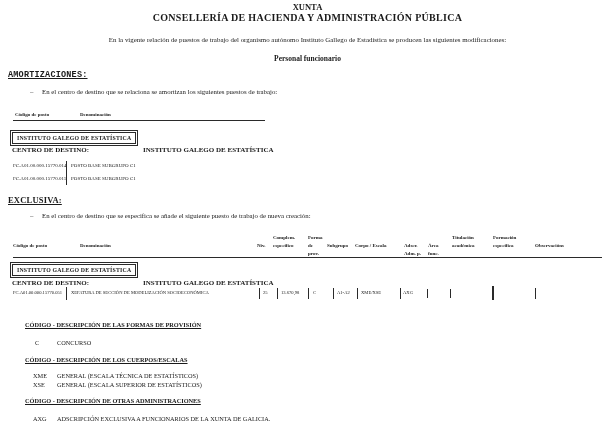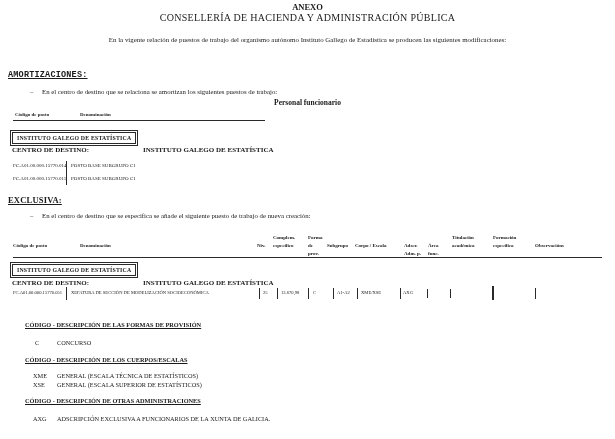--- a/index.html
+++ b/index.html
@@ -6,42 +6,42 @@
   .page {
     position:relative; width:615px; height:439px; background:#ffffff;
     color:#1a1a1a; font-family:"Liberation Serif", serif; overflow:hidden;
     margin:0 auto;
   }
   .abs { position:absolute; white-space:nowrap; }
   .center { left:0; right:0; text-align:center; }
   .hline { position:absolute; height:1px; background:#2a2a2a; }
   .vline { position:absolute; width:1px; background:#2a2a2a; }
   .title1 { top:2px; font-size:8.5px; font-weight:bold; }
-  .title2 { top:12px; font-size:10px; font-weight:normal; letter-spacing:0.3px; }
+  .title2 { top:12px; font-size:10px; font-weight:bold; letter-spacing:0.3px; }
   .intro  { top:36px; font-size:6.9px; }
-  .subtitle { top:54px; font-size:7.5px; font-weight:bold;margin-top:44px; }
+  .subtitle { top:54px; font-size:7.5px; font-weight:bold; }
   .secHead { font-size:8.5px; font-weight:bold; text-decoration:underline; letter-spacing:0.2px; }
   .bullet { font-size:6.8px; }
   .th { font-size:5px; font-weight:bold; line-height:8px; }
   .box {
     border:1px solid #2a2a2a; outline:1px solid #2a2a2a; outline-offset:1px;
     padding:2px 4px; font-size:5.8px; font-weight:bold; letter-spacing:0.2px;
   }
   .centroL { font-size:7px; font-weight:bold; }
   .rowTxt { font-size:5px; }
   .rowTxtS { font-size:4.6px; }
   .legHead { font-size:6.3px; font-weight:bold; text-decoration:underline; }
   .legTxt { font-size:6.3px; }
 </style>
 </head>
 <body>
 
 <div class="page">
 
-  <div class="abs center title1">ANEXO</div>
+  <div class="abs center title1">XUNTA</div>
   <div class="abs center title2">CONSELLERÍA DE HACIENDA Y ADMINISTRACIÓN PÚBLICA</div>
   <div class="abs center intro">En la vigente relación de puestos de trabajo del organismo autónomo Instituto Gallego de Estadística se producen las siguientes modificaciones:</div>
   <div class="abs center subtitle">Personal funcionario</div>
 
   <div class="abs secHead" style="left:8px; top:70px;font-family:Liberation Mono, monospace;">AMORTIZACIONES:</div>
   <div class="abs bullet" style="left:30px; top:88px;">–</div>
   <div class="abs bullet" style="left:42px; top:88px;">En el centro de destino que se relaciona se amortizan los siguientes puestos de trabajo:</div>
 
   <div class="abs th" style="left:15px; top:111px;">Código de posto</div>
   <div class="abs th" style="left:80px; top:111px;">Denominación</div>

